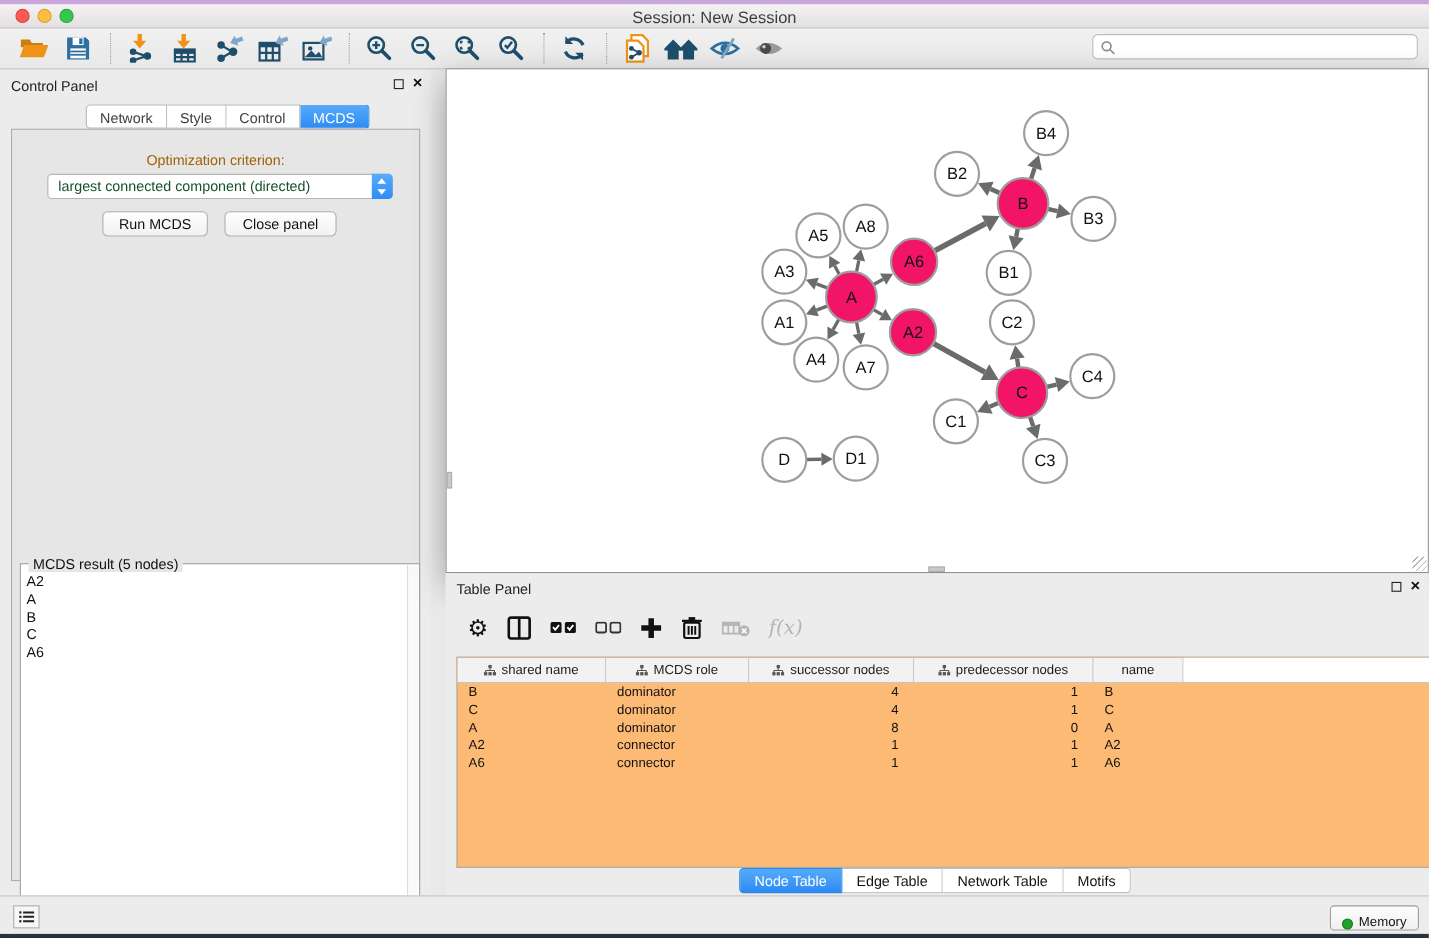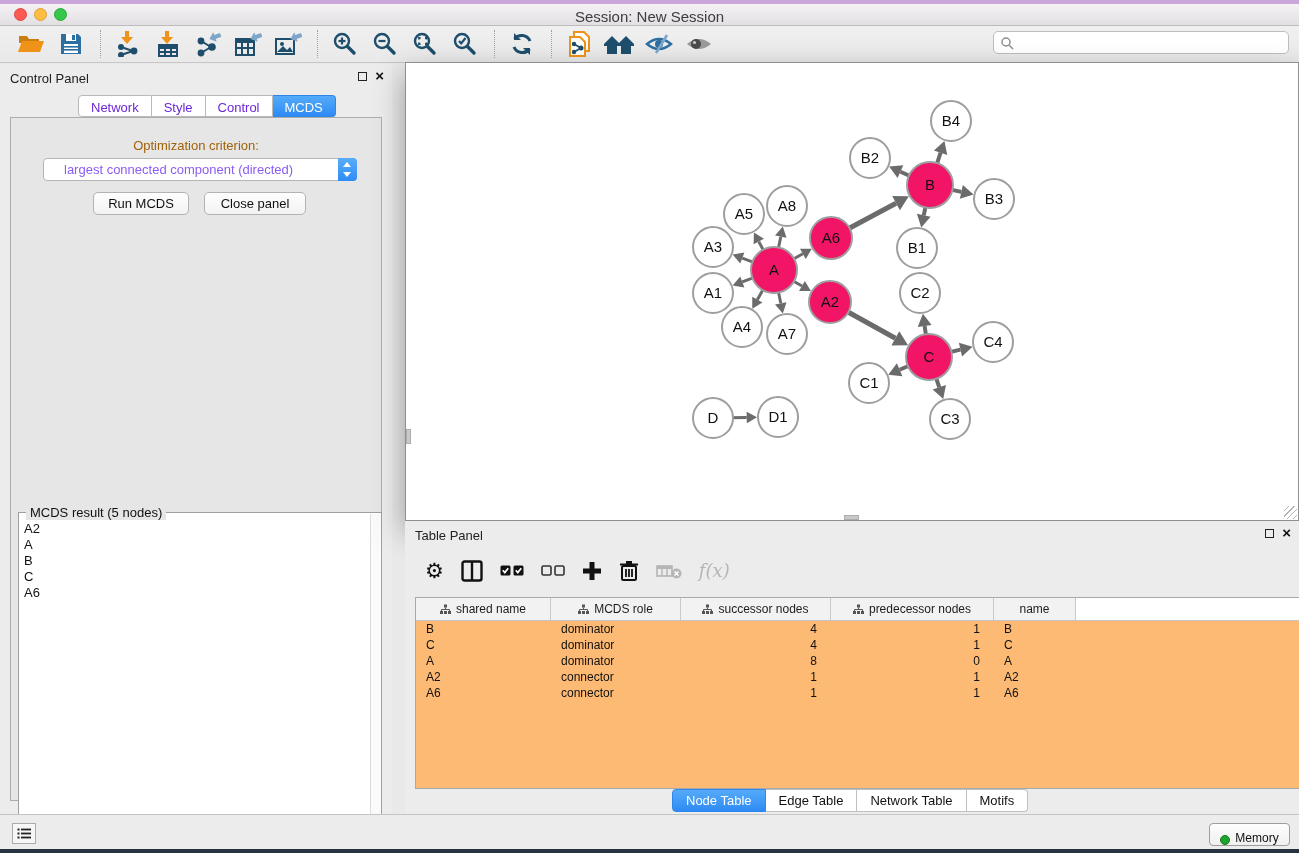--- a/index.html
+++ b/index.html
@@ -28,30 +28,30 @@
 
   
   .control-panel { position:absolute; left:0; top:64px; width:392px; height:750px; background:#ECECEC; }
   .panel-title { position:absolute; left:10px; top:7px; font-size:13px; color:#222; }
   .panel-btns { position:absolute; right:8px; top:7px; display:flex; gap:8px; align-items:center; }
   .float-box { width:9px; height:9px; border:1.5px solid #222; }
   .close-x { font-size:15px; font-weight:bold; color:#111; line-height:10px; }
 
   .cp-tabs { position:absolute; left:78px; top:31px; display:flex; height:22px; }
   .cp-tab { font-size:13px; padding:2px 12px 0; background:#fff; border:1px solid #B9B9B9; border-left:none;
-    display:flex; align-items:center; color:#6d28d9; }
+    display:flex; align-items:center; color:#404040; }
   .cp-tab:first-child { border-left:1px solid #B9B9B9; border-radius:4px 0 0 4px; }
   .cp-tab:last-child { border-radius:0 4px 4px 0; }
   .cp-tab.active { background:linear-gradient(#55ABF9,#2E8BF4); border-color:#2E86E8; color:#fff; }
 
   .cp-body { position:absolute; left:10px; top:53px; width:372px; height:684px; background:#E6E6E6; border:1px solid #ADADAD; }
   .opt-label { position:absolute; top:20px; width:100%; text-align:center; font-size:13px; color:#a16207; }
   .dropdown { position:absolute; left:32px; top:40px; width:314px; height:23px; background:#fff;
     border:1px solid #B5B5B5; border-radius:4px; display:flex; align-items:center; }
-  .dropdown .dd-text { flex:1; font-size:13px; padding-left:20px; color:#8b5cf6; white-space:nowrap; }
+  .dropdown .dd-text { flex:1; font-size:13px; padding-left:9px; color:#14532d; white-space:nowrap; }
   .dd-stepper { width:19px; height:23px; margin-right:-1px; background:linear-gradient(#58ACFA,#2F8CF5);
     border-radius:0 4px 4px 0; position:relative; }
   .dd-stepper:before, .dd-stepper:after { content:""; position:absolute; left:5px; border-left:4.5px solid transparent; border-right:4.5px solid transparent; }
   .dd-stepper:before { top:4px; border-bottom:5px solid #fff; }
   .dd-stepper:after { bottom:4px; border-top:5px solid #fff; }
   .cp-btn { position:absolute; top:74px; height:23px; background:linear-gradient(#FEFEFE,#F2F2F2);
     border:1px solid #B3B3B3; border-radius:5px; font-size:13px; font-family:inherit; color:#111; }
   .btn-run { left:82px; width:96px; } .btn-close { left:193px; width:102px; }
 
   .result-box { position:absolute; left:7px; top:394px; width:364px; height:336px; border:1px solid #9E9E9E; background:#fff; }

